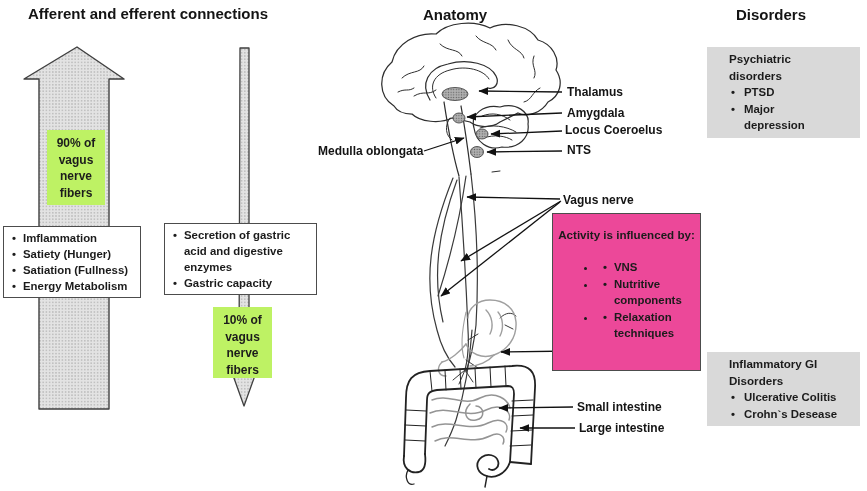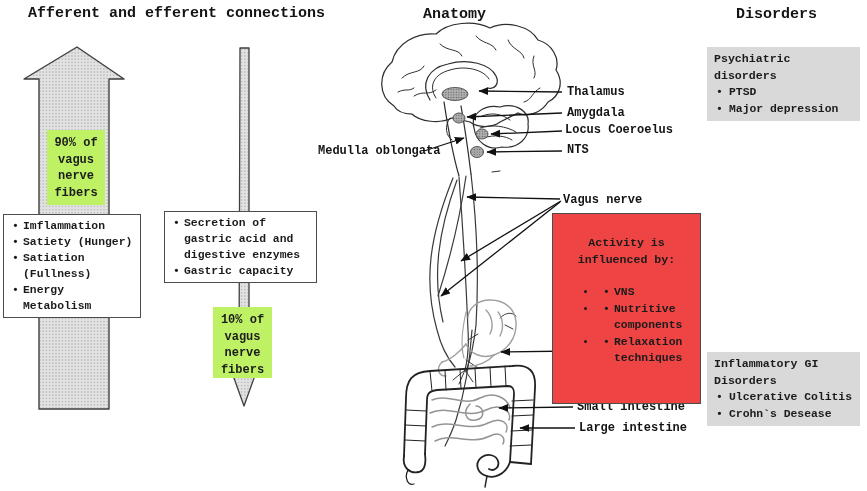--- a/index.html
+++ b/index.html
@@ -1,35 +1,35 @@
 <!DOCTYPE html>
 <html><head>
 <meta charset="utf-8">
 <style>
   html,body { margin:0; padding:0; background:#fff; }
   .canvas {
     position:relative; width:867px; height:491px; background:#ffffff;
-    font-family:Liberation Mono, monospace; overflow:hidden;
+    font-family:Liberation Sans, sans-serif; overflow:hidden;
   }
   .abs { position:absolute; }
   svg.art { position:absolute; left:0; top:0; }
   .title { font-size:15px; font-weight:700; color:#141414; white-space:nowrap; letter-spacing:0; }
-  .wbox { background:#ffffff; border:1.3px solid #4c4c4c; box-sizing:border-box; padding:3px 2px; }
+  .wbox { background:#ffffff; border:1.3px solid #4c4c4c; box-sizing:border-box; padding:3px 2px;margin-top:12px; }
   .wbox ul, .gbox ul { list-style:none; margin:0; padding:0; }
   li.bul { position:relative; padding-left:17px; font-size:11.4px; font-weight:700;
            color:#1b1b1b; line-height:16px; }
   li.bul::before { content:"\2022"; position:absolute; left:6px; top:0; }
-  .gbox { background:#d9d9d9; box-sizing:border-box; padding:4px 7px; }
+  .gbox { background:#d9d9d9; box-sizing:border-box; padding:4px 22px; }
   .gbox .btitle { font-size:11.6px; font-weight:700; color:#1b1b1b; line-height:16.5px; }
   .gbox li.bul { line-height:16.5px; padding-left:15px; }
   .gbox li.bul::before { left:2px; }
   .pct { background:#bef264; text-align:center; box-sizing:border-box; padding-top:5px; }
   .pct div { font-size:12px; font-weight:700; color:#1c1c1c; line-height:16.5px; }
   .alabel { font-size:12px; font-weight:700; color:#141414; white-space:nowrap; }
-  .actbox { background:#ef4444; border:1.3px solid #4c4c4c; box-sizing:border-box; padding:20px 4px; }
+  .actbox { background:#ec4899; border:1.3px solid #4c4c4c; box-sizing:border-box; padding:12px 4px; }
   .actbox .btitle { font-size:11.6px; font-weight:700; color:#1b1b1b; line-height:17px; text-align:center; }
   .actbox li.bul { line-height:16.5px; }
 </style>
 </head>
 <body>
 
 <div class="canvas">
 
   <svg class="art" width="867" height="491" viewBox="0 0 867 491">
     <defs>

